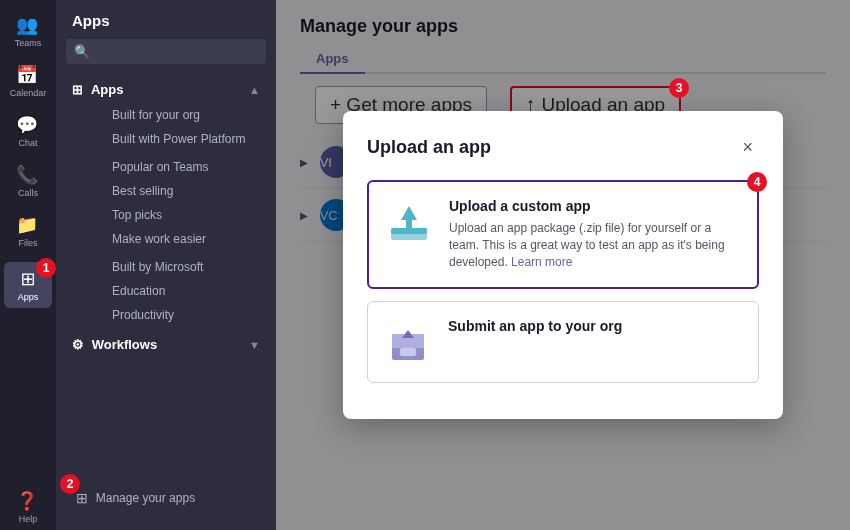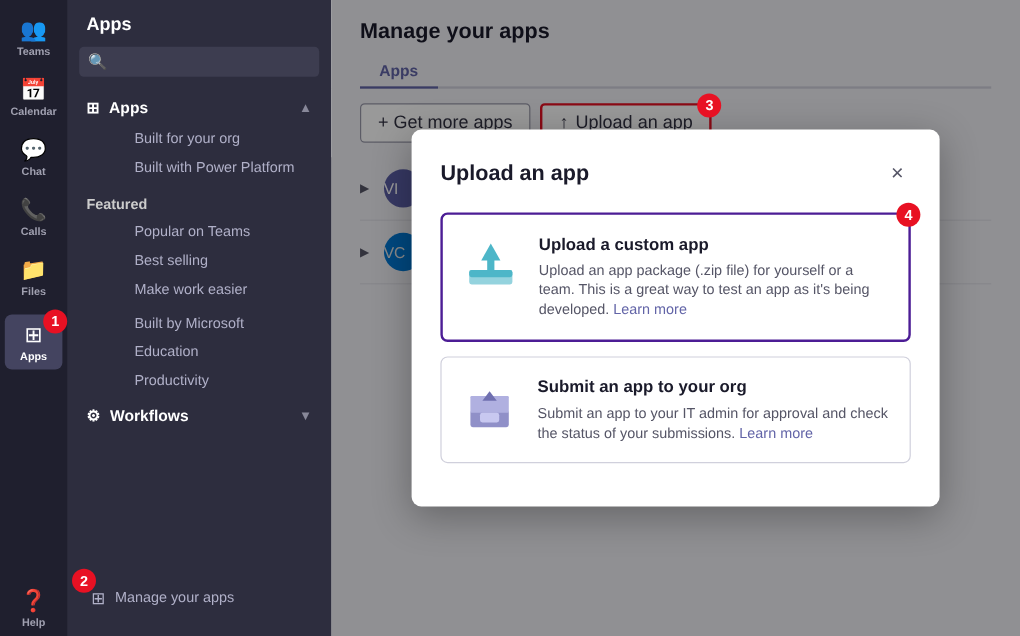--- a/index.html
+++ b/index.html
@@ -23,21 +23,21 @@
       padding: 6px 4px;
       border-radius: 6px;
       cursor: pointer;
       width: 48px;
       color: #a0a0b0;
       font-size: 10px;
       gap: 2px;
     }
     .nav-item.active { background: #444460; color: #ffffff; }
     .nav-item .icon { font-size: 18px; }
-    .nav-item .label { font-size: 9px; text-align: right; font-weight: bold; }
+    .nav-item .label { font-size: 9px; text-align: right; }
     .nav-spacer { flex: 1; }
 
     
     .sidebar {
       width: 220px;
       background: #2d2d3e;
       display: flex;
       flex-direction: column;
       padding: 12px 0;
       flex-shrink: 0;
@@ -160,23 +160,24 @@
       background: #f0f0f5;
     }
     .toolbar-btn {
       display: flex;
       align-items: center;
       gap: 6px;
       padding: 6px 14px;
       border: 1px solid #9999aa;
       border-radius: 4px;
       background: white;
-      font-size: 15px;
+      font-size: 19px;
       color: #333344;
       cursor: pointer;
+      margin-left: 15px;
     }
     .toolbar-btn.highlighted {
       border: 2px solid #e81123;
       background: white;
       position: relative;
     }
 
     .apps-list {
       flex: 1;
       padding: 0 24px;
@@ -344,23 +345,23 @@
         <span>⊞</span>
         <span>Apps</span>
       </div>
       <span style="color:#888899; font-size:11px;">▲</span>
     </div>
     <div class="sidebar-item">Built for your org</div>
     <div class="sidebar-item">Built with Power Platform</div>
   </div>
 
   <div class="sidebar-section">
-    <div class="sidebar-category-title">Featured</div>
     <div class="sidebar-item">Popular on Teams</div>
     <div class="sidebar-item">Best selling</div>
+    <div class="sidebar-item">Top picks</div>
     <div class="sidebar-item">Make work easier</div>
   </div>
 
   <div class="sidebar-section">
     <div class="sidebar-item">Built by Microsoft</div>
     <div class="sidebar-item">Education</div>
     <div class="sidebar-item">Productivity</div>
   </div>
 
   <div class="sidebar-section">
@@ -467,21 +468,17 @@
 
           <svg width="44" height="44" viewBox="0 0 44 44" fill="none" xmlns="http://www.w3.org/2000/svg">
             <rect x="6" y="26" width="32" height="14" rx="2" fill="#9090c8"></rect>
             <rect x="6" y="14" width="32" height="14" rx="1" fill="#b0b0e0"></rect>
             <rect x="14" y="28" width="16" height="8" rx="2" fill="#c8c8f0"></rect>
             <polygon points="22,10 28,18 16,18" fill="#7070b0"></polygon>
           </svg>
         </div>
         <div class="option-content">
           <div class="option-title">Submit an app to your org</div>
-          <div class="option-desc">
-            <span>Submit an app to your IT admin for approval and check the status of your submissions.</span>
-            <a href="#">Learn more</a>
-          </div>
         </div>
       </div>
     </div>
   </div>
 </div>
 
 </body></html>

